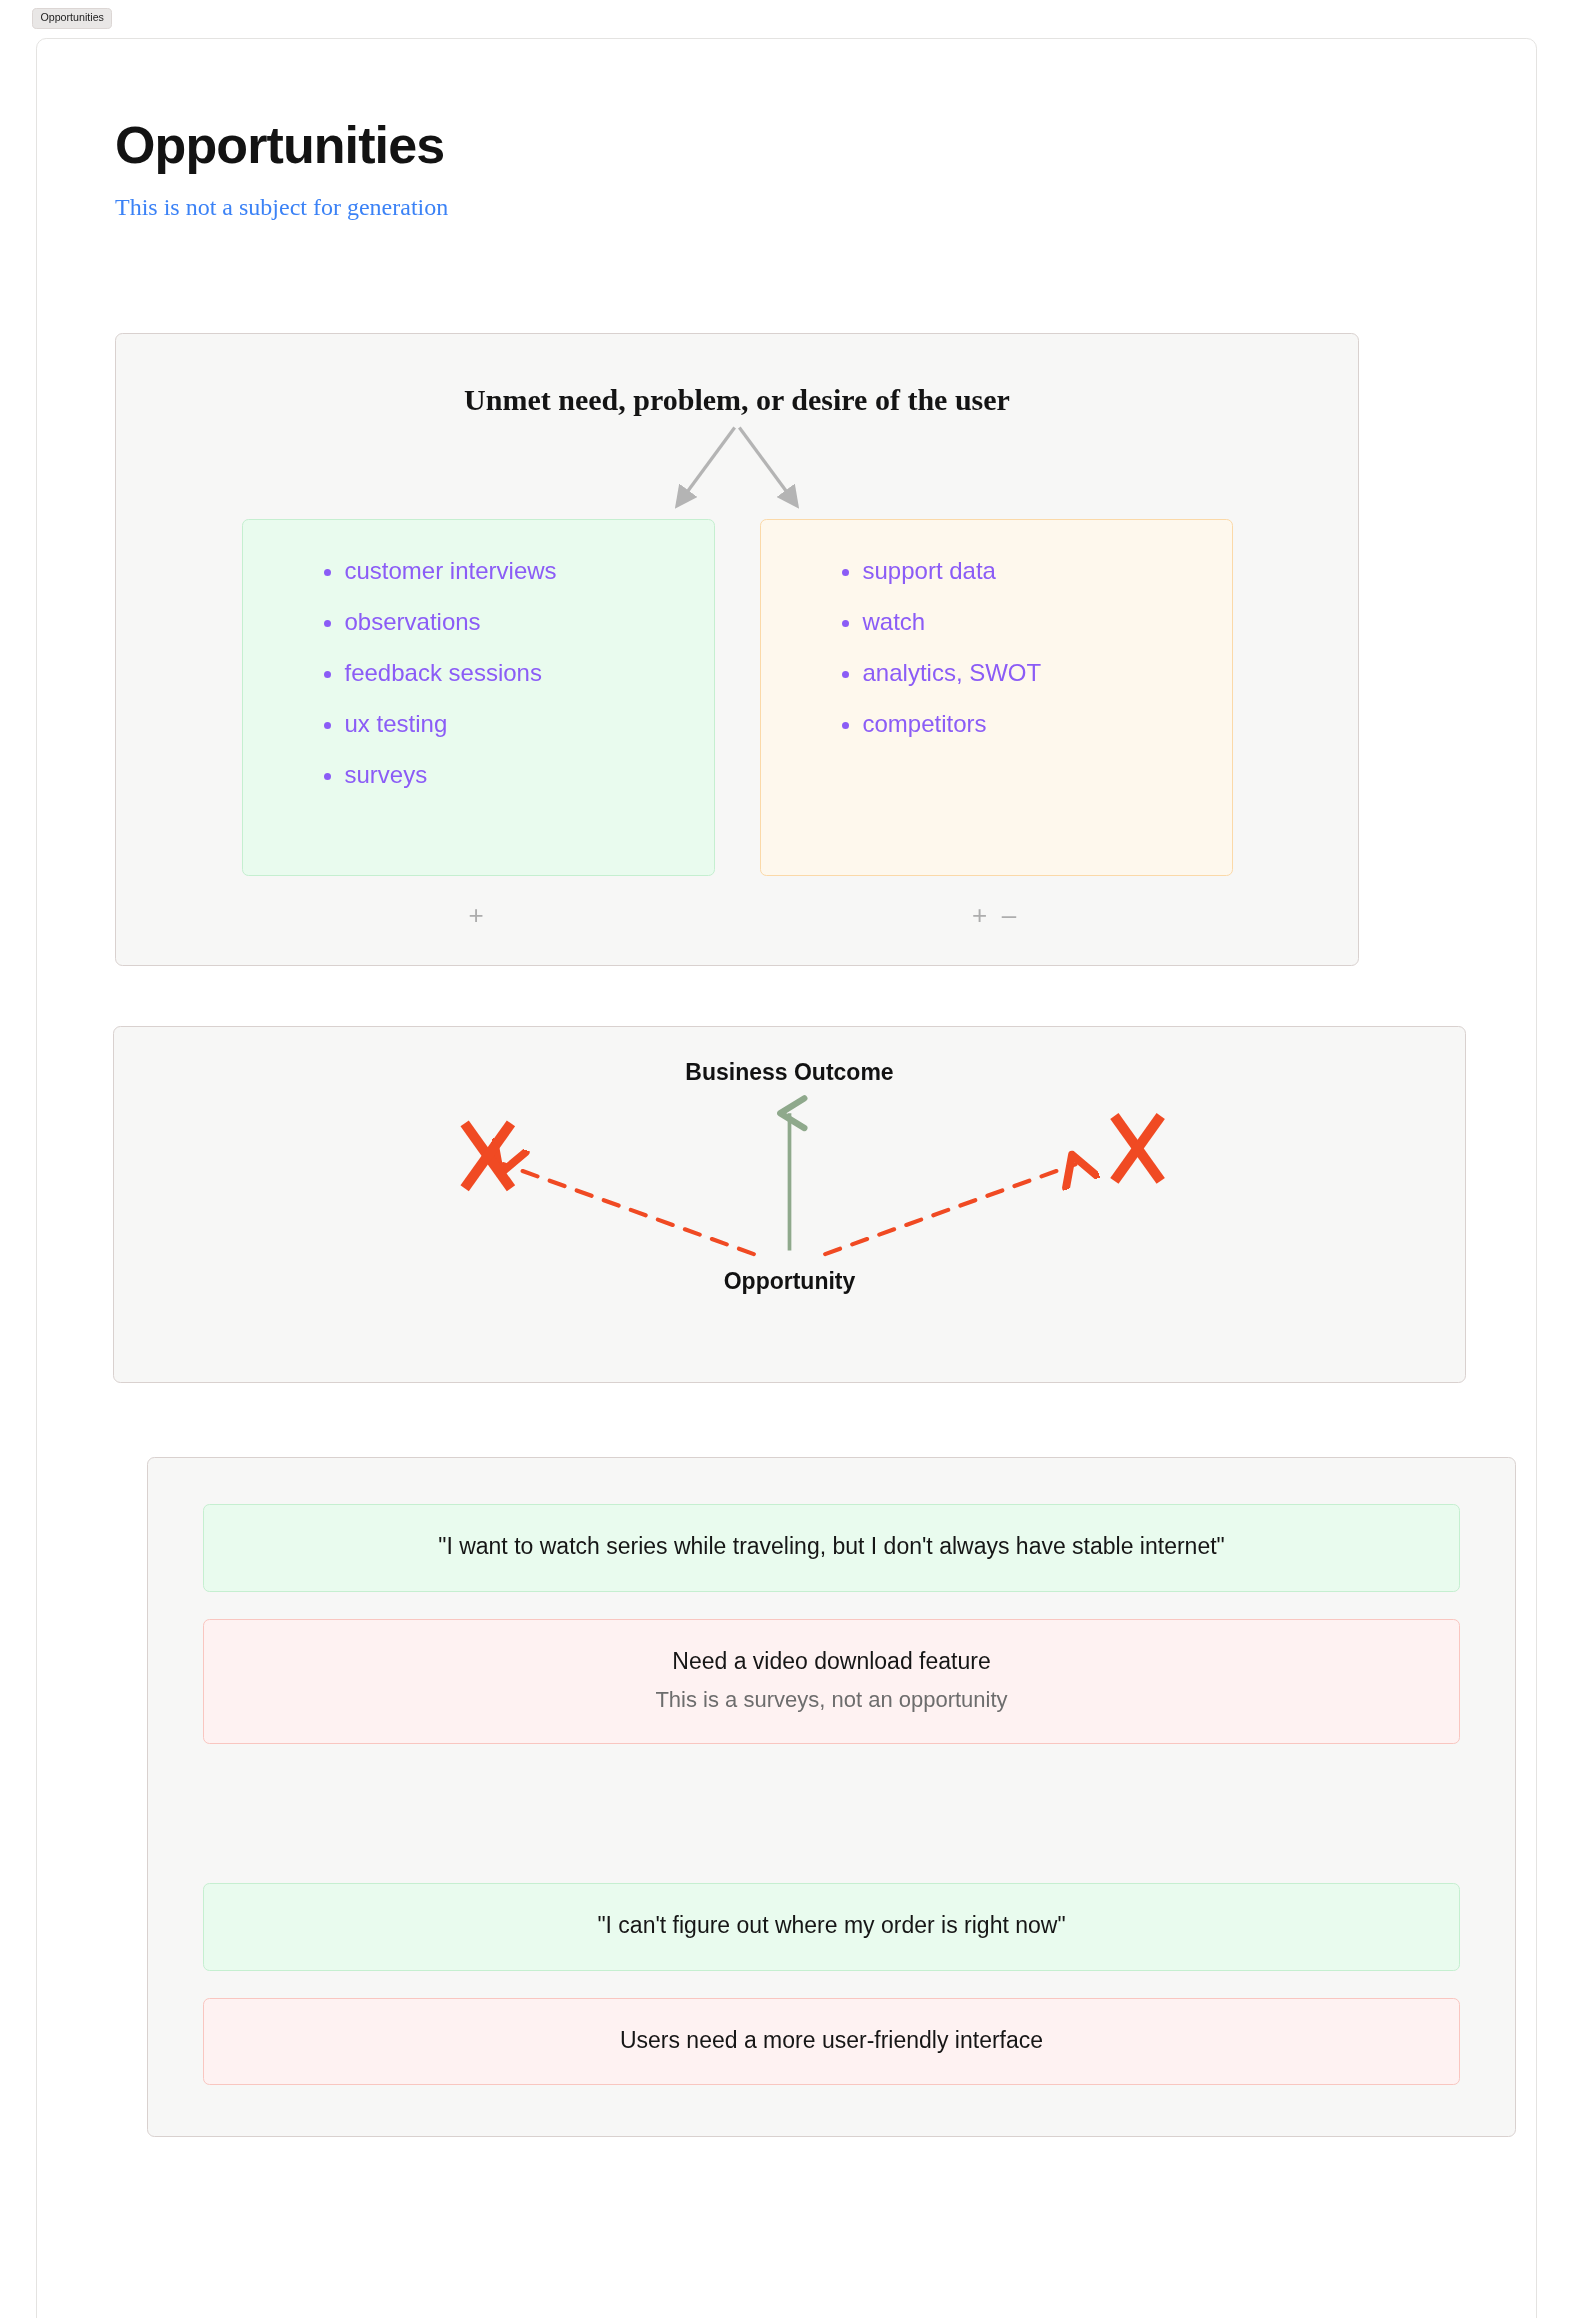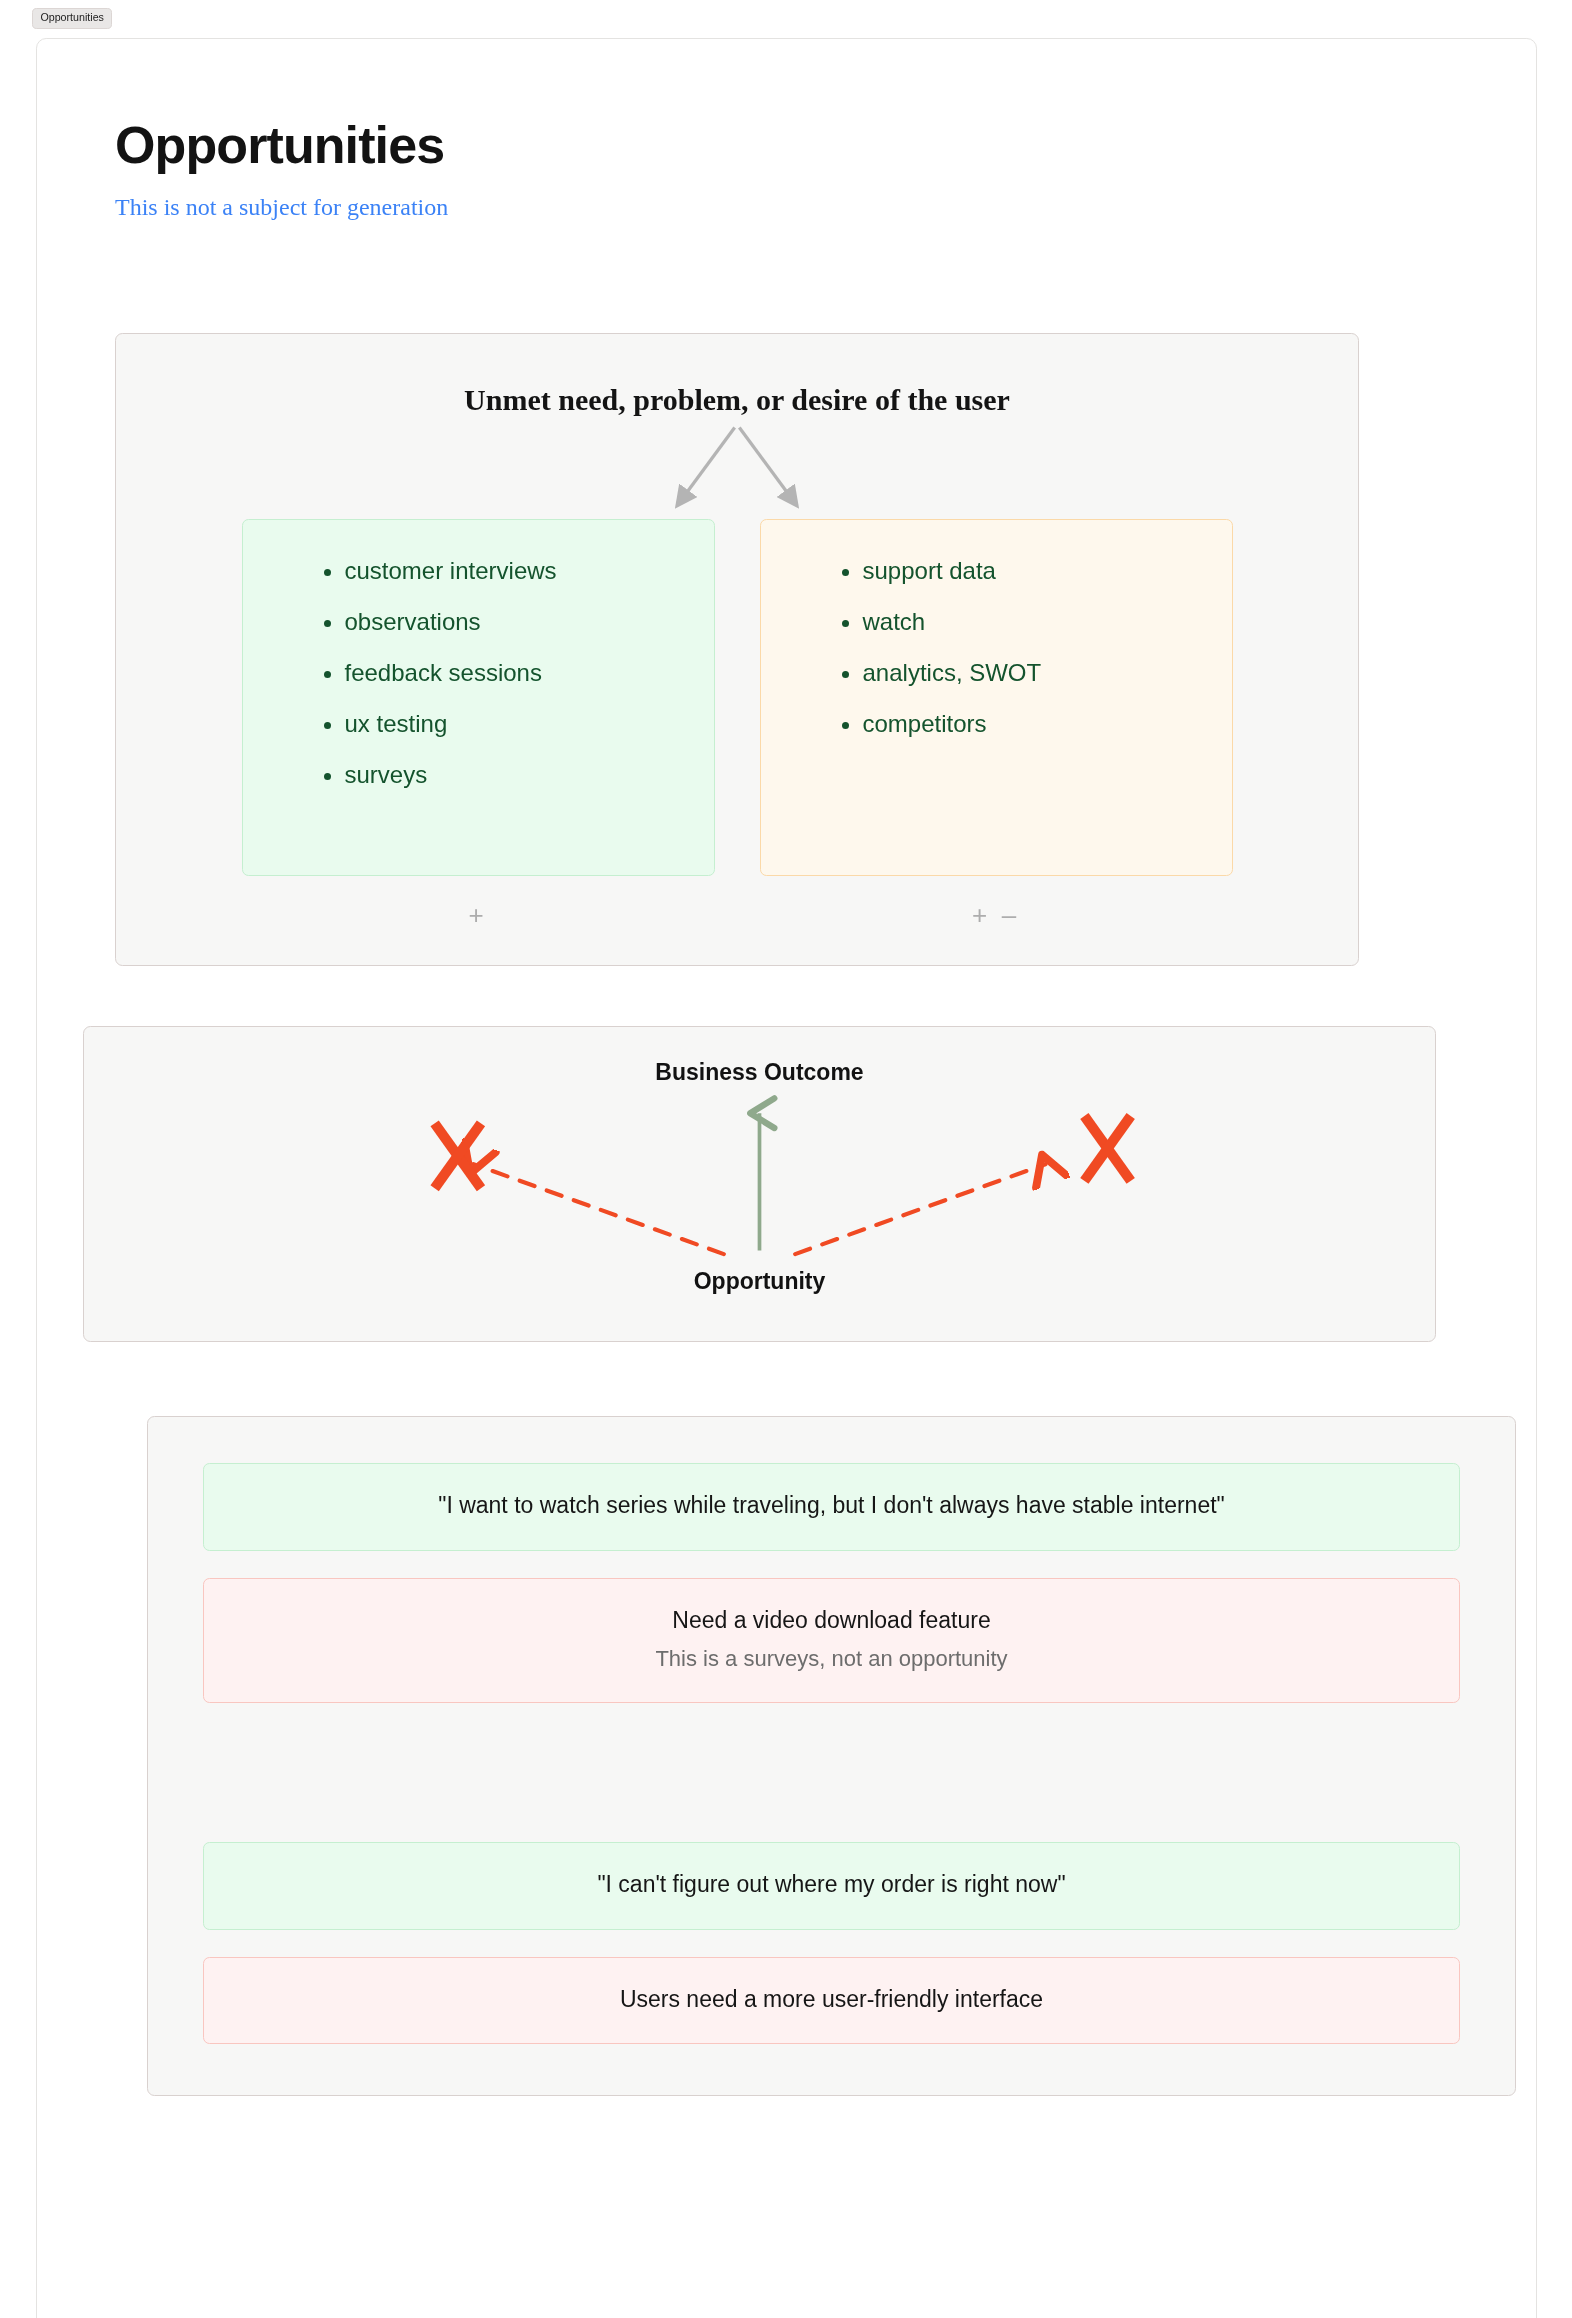--- a/index.html
+++ b/index.html
@@ -101,43 +101,43 @@
     border-radius: 6.5px;
     padding: 39px 0 39px 0;
     min-height: 357px;
   }
   .source-box.green { background: #E9FBEE; border: 0.9px solid #C5EFD0; }
   .source-box.cream { background: #FEF8ED; border: 0.9px solid #FBD9A8; }
   .source-box ul { list-style: disc; margin-left: 102px; }
   .source-box li {
     font-family: "Liberation Sans", sans-serif;
     font-size: 24px;
-    color: #14532d;
+    color: #8b5cf6;
     line-height: 1.0;
     margin-bottom: 27px;
   }
   .source-box li:last-child { margin-bottom: 0; }
 
   .sign-row { display: flex; justify-content: center; gap: 45px; margin-top: 26px; }
   .sign-cell {
     width: 473px;
     text-align: center;
     font-family: "Liberation Sans", sans-serif;
     font-size: 26px;
     color: #ADADAD;
     letter-spacing: 3.7px;
     line-height: 1;
   }
 
   
   #card-outcome {
     width: 1353px;
     margin-top: 60px;
-    margin-left: 46px;
-    height: 316px;
+    margin-left: 76px;
+    height: 357px;
     position: relative;
     overflow: hidden;
     padding-left: 19px;
   }
   #card-outcome svg { position: absolute; top: 0; left: 0; }
   .diagram-label {
     position: absolute;
     font-family: "Liberation Sans", sans-serif;
     font-weight: bold;
     font-size: 23px;

